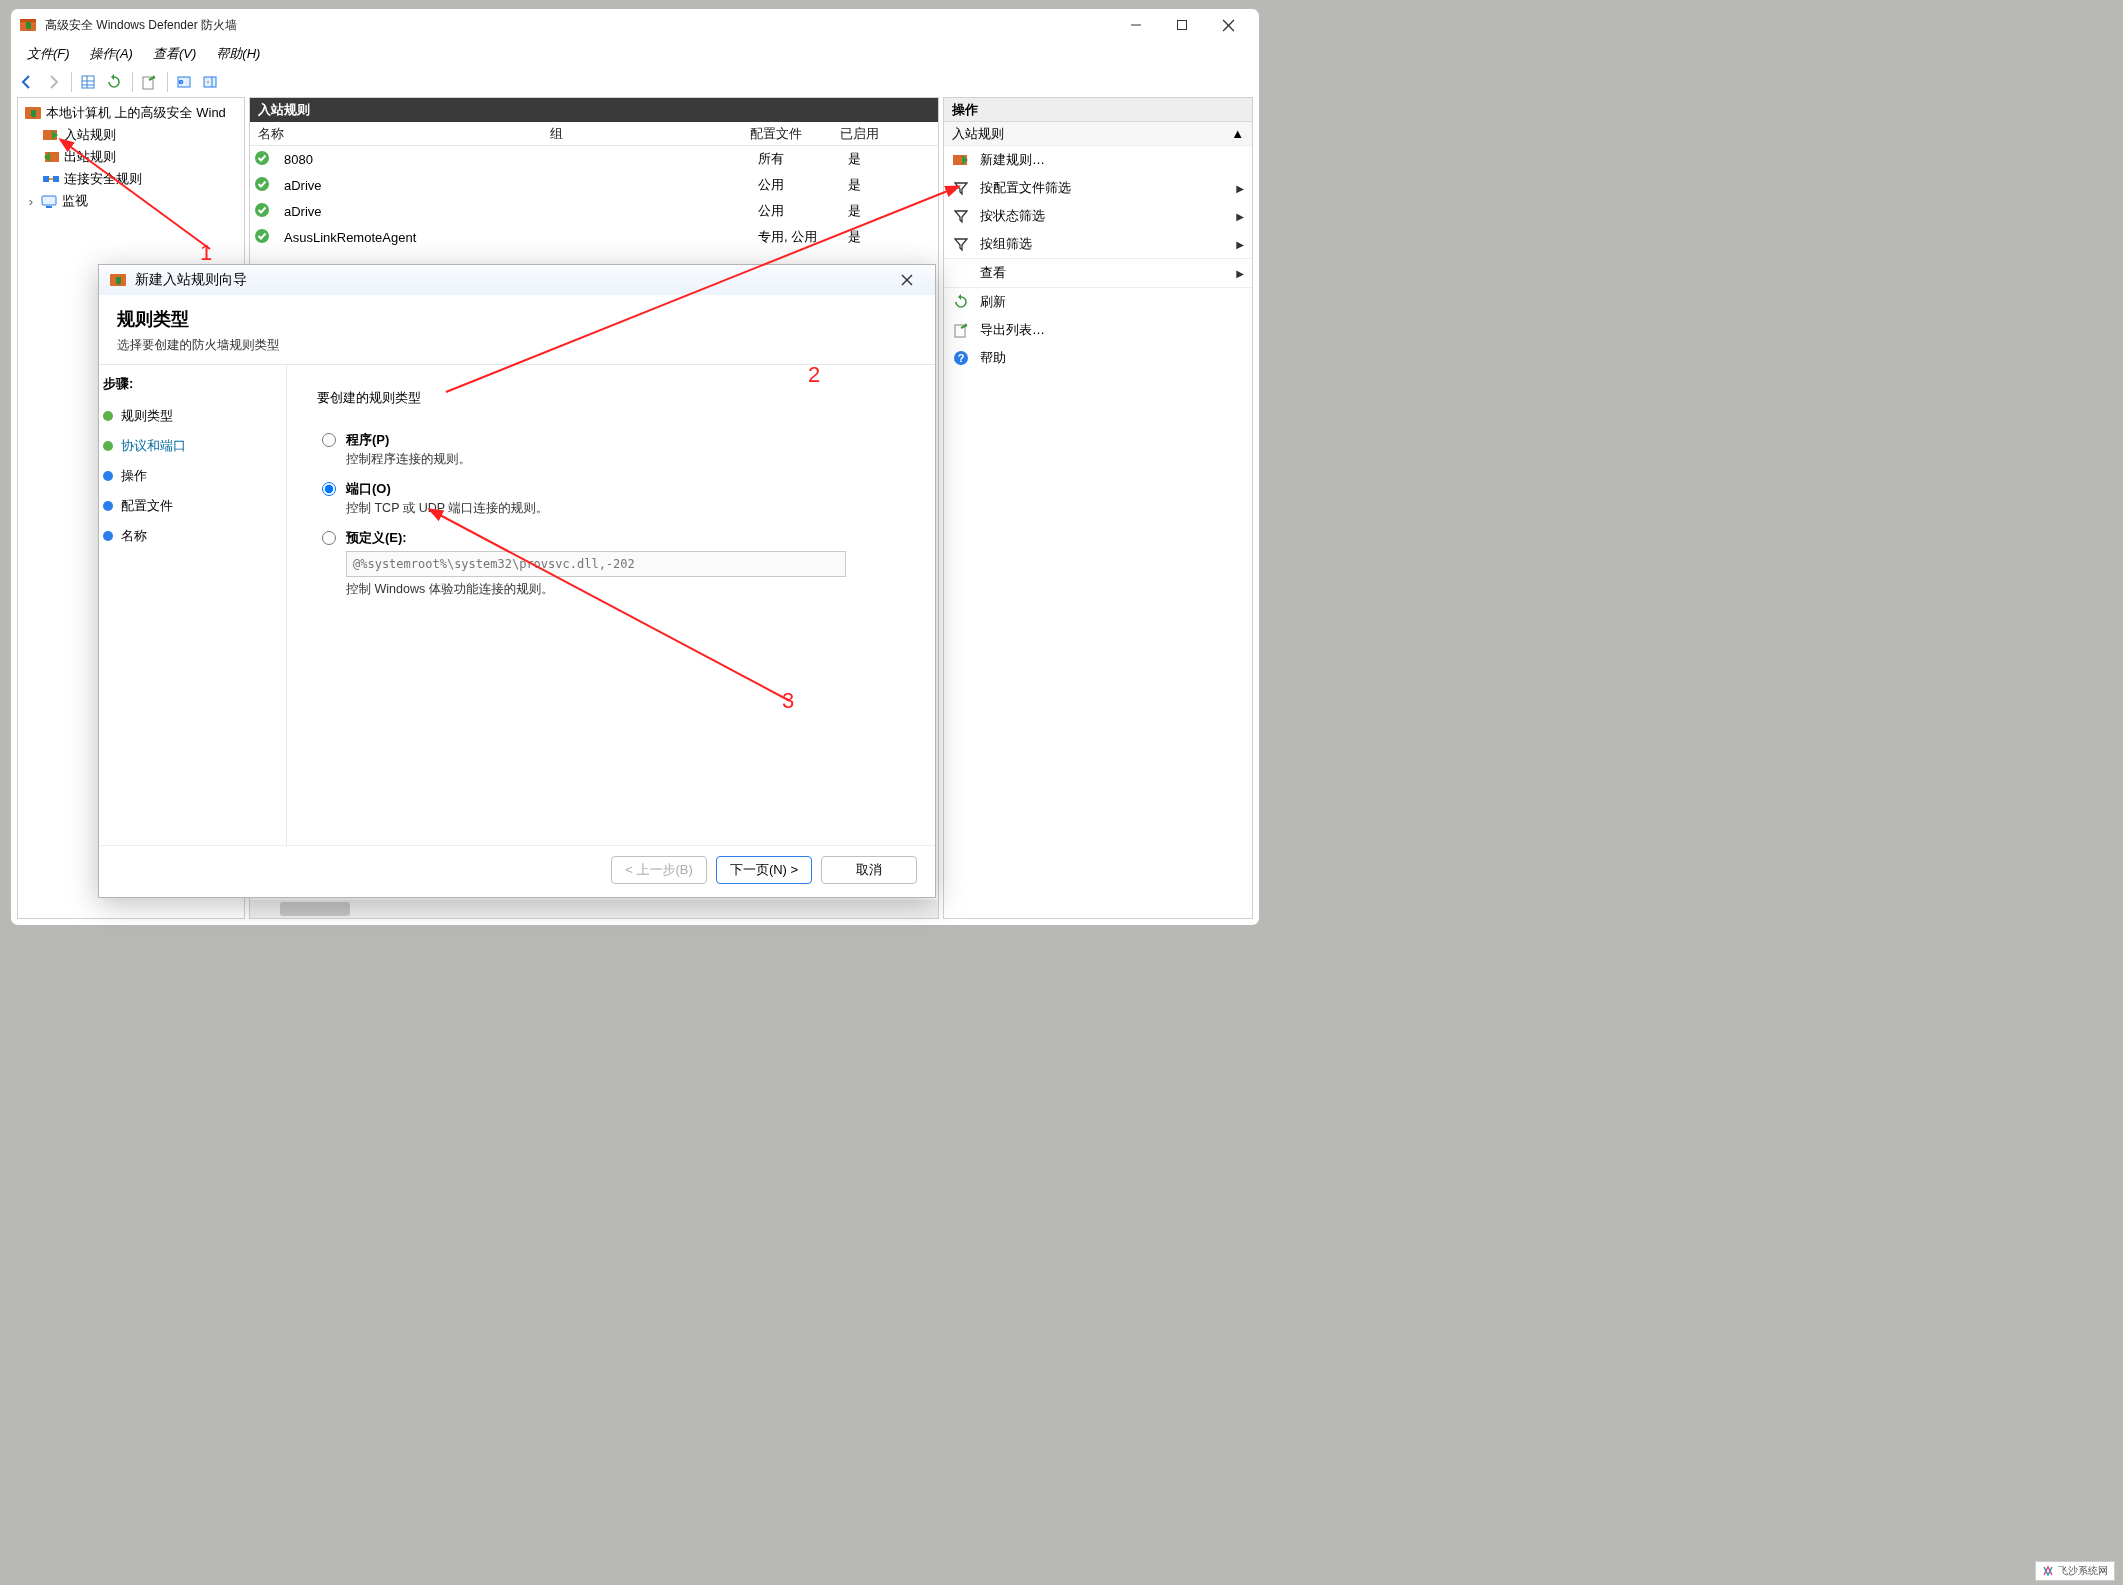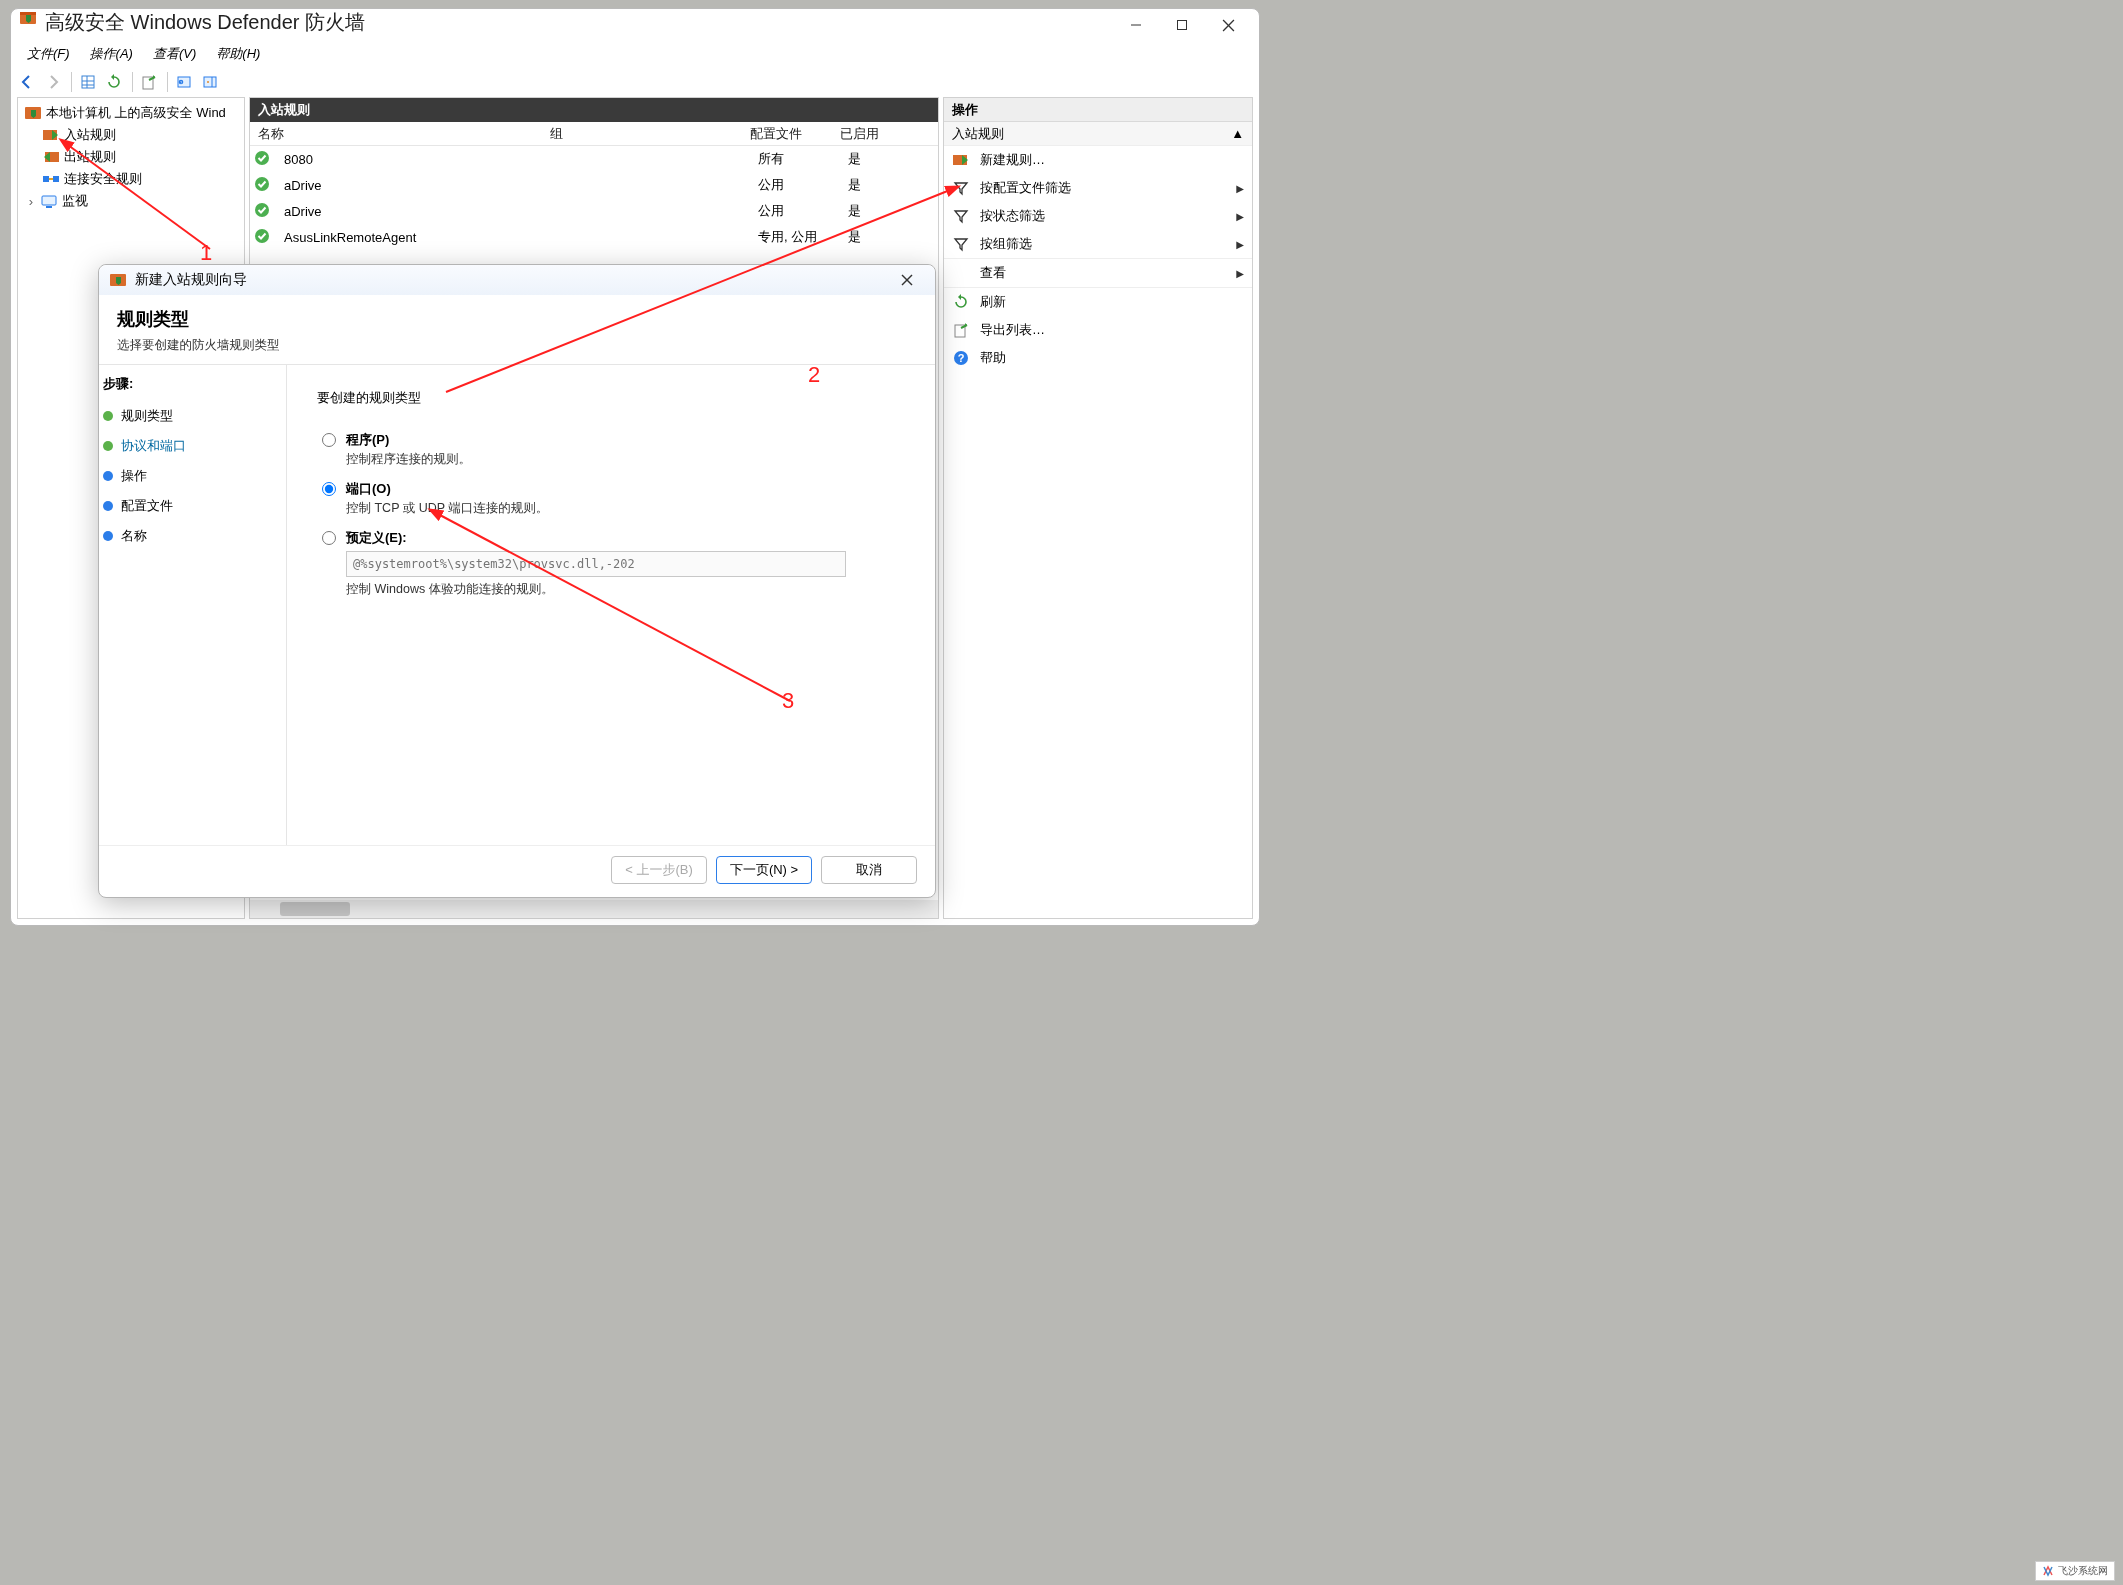--- a/index.html
+++ b/index.html
@@ -20,23 +20,23 @@
     width: 1250px; height: 918px;
     background: #fff;
     border: 1px solid #b9b9b9;
     border-radius: 8px;
     display: flex; flex-direction: column;
   }
 
   
   .titlebar {
     height: 32px;
-    display: flex; align-items: flex-start;
+    display: flex; align-items: center;
     padding: 0 8px;
-    font-size: 20px;
+    font-size: 12px;
     color: #222;
   }
   .titlebar .app-icon { width: 18px; height: 18px; margin-right: 8px; position: relative; }
   .titlebar .spacer { flex: 1; }
   .win-btn { width: 46px; height: 32px; display: flex; align-items: center; justify-content: center; color: #333; }
   .win-btn svg { width: 12px; height: 12px; }
   .win-close svg { width: 13px; height: 13px; }
 
   
   .menubar { height: 26px; display: flex; align-items: center; padding: 0 6px; font-size: 13px; }
@@ -83,21 +83,21 @@
   
   .hscroll { height: 18px; background: #f0f0f0; }
 
   
   .wizard {
     position: absolute;
     left: 98px; top: 264px;
     width: 838px; height: 634px;
     background: #fff;
     border: 1px solid #b4b4b4;
-    border-radius: 8px;
+    border-radius: 0;
     box-shadow: 0 6px 28px rgba(0,0,0,0.25);
     display: flex; flex-direction: column;
   }
   .wizard-title { height: 30px; display: flex; align-items: center; padding: 0 10px; background: linear-gradient(#f9fbff,#edf3fb); border-radius: 8px 8px 0 0; }
   .wizard-title .app-icon { width: 18px; height: 18px; margin-right: 8px; }
   .wizard-title .spacer { flex: 1; }
   .wizard-title .close-btn { width: 36px; height: 24px; display: flex; align-items: center; justify-content: center; }
   .wizard-head { padding: 12px 18px 10px 18px; }
   .wizard-head h2 { margin: 0 0 6px 0; font-size: 18px; font-weight: bold; }
   .wizard-head p { margin: 0; font-size: 12.5px; color: #333; }

